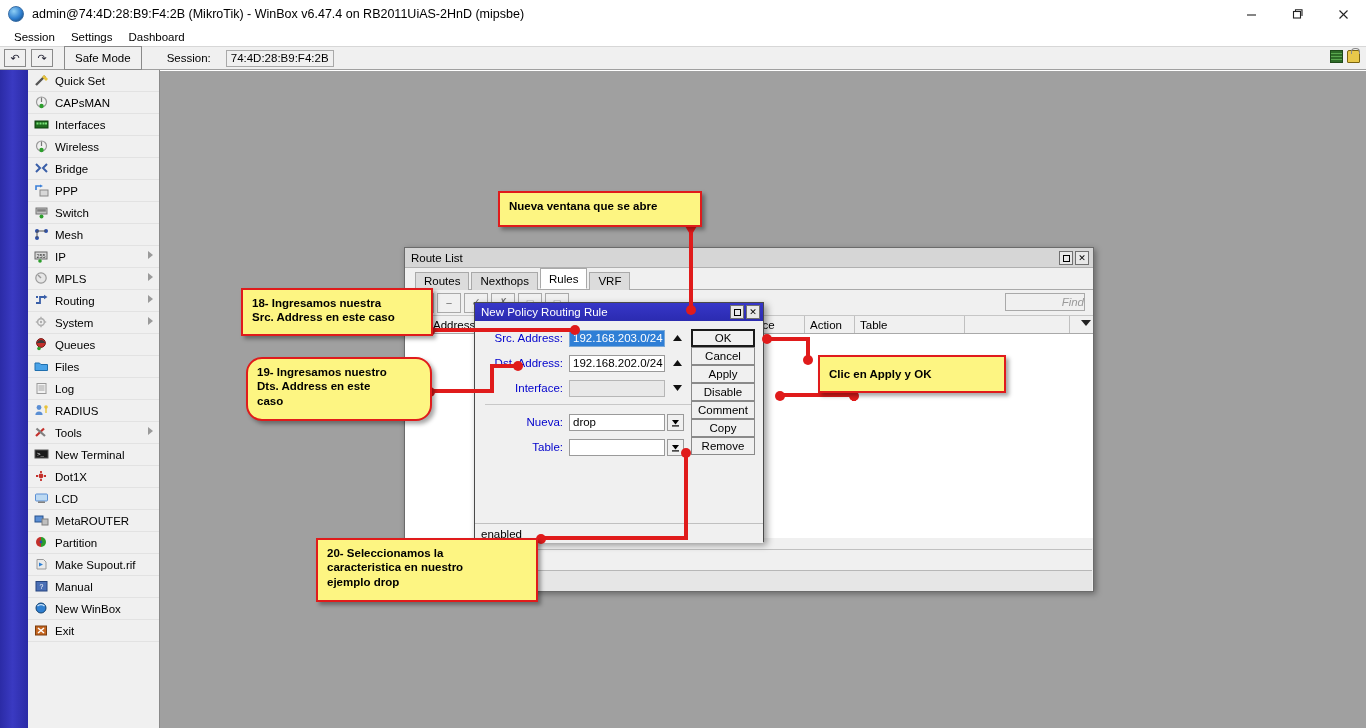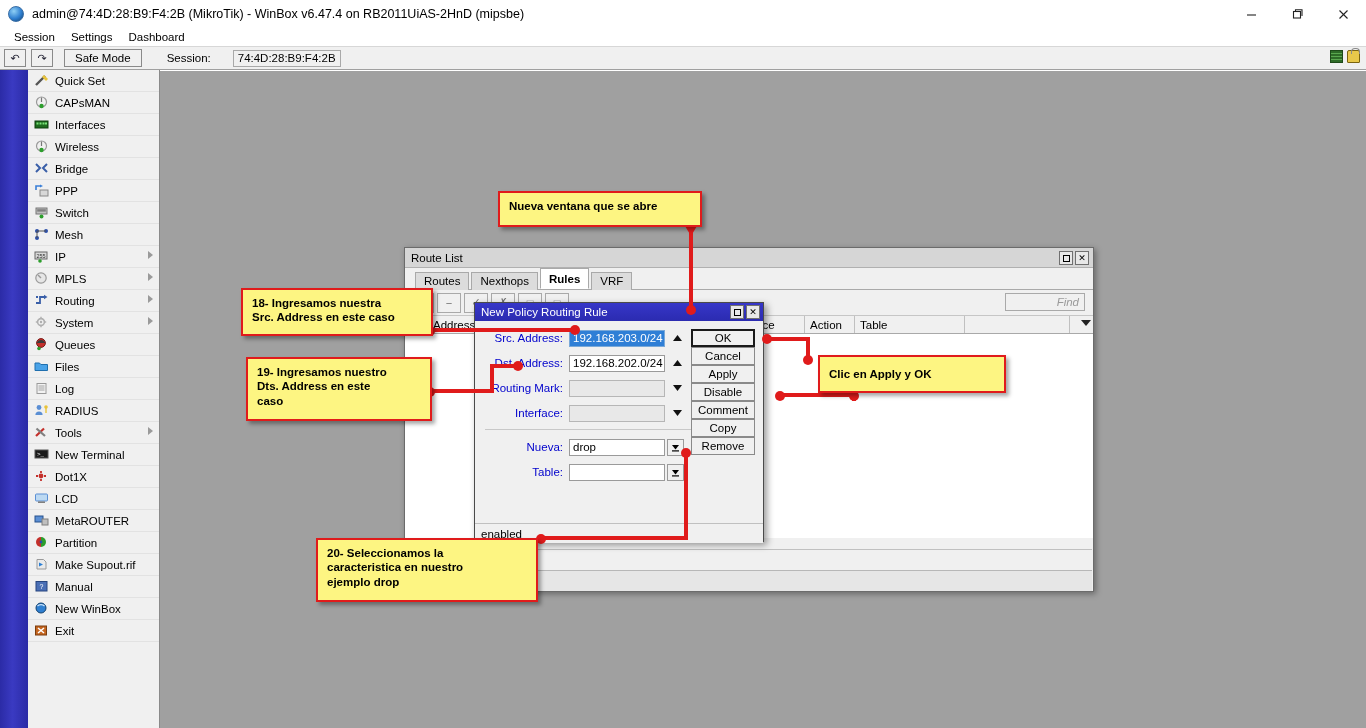--- a/index.html
+++ b/index.html
@@ -57,28 +57,28 @@
     display: flex; align-items: center; padding-left: 4px; gap: 5px;
   }
   .tb-btn {
     width: 22px; height: 18px;
     background: #f0f0f0;
     border: 1px solid #8a8a8a;
     display: flex; align-items: center; justify-content: center;
     font-size: 11px; color: #223; cursor: default;
   }
   .tb-safe {
-    height: 18px; padding: 0 10px;
+    height: 24px; padding: 0 10px;
     background: #f0f0f0; border: 1px solid #8a8a8a;
     display: flex; align-items: center; font-size: 11.5px; color: #000;
     margin-left: 6px; cursor: default;
   }
   .tb-sesslabel { font-size: 11.5px; color: #000; margin-left: 20px; }
   .tb-sessval {
-    height: 17px; padding: 0 4px; margin-left: 17px;
+    height: 17px; padding: 0 4px; margin-left: 10px;
     background: #f0f0f0; border: 1px solid #a9a9a9;
     display: flex; align-items: center; font-size: 11.5px; color: #000;
   }
   .tb-right {
     position: absolute; right: 6px; top: 3px;
     display: flex; gap: 4px; align-items: center;
   }
   .tb-ic1 { width: 13px; height: 13px; background:
      repeating-linear-gradient(#2e6b27 0 2px, #5aa84f 2px 3px); border:1px solid #1d4a19; }
   .tb-ic2 { width: 13px; height: 13px; background: #e8c84a; border:1px solid #7a6410;
@@ -157,42 +157,42 @@
     height: 22px; display: flex; align-items: flex-end;
     padding-left: 10px; background: #f0f0f0; gap: 2px;
     border-bottom: 1px solid #a9a9a9;
   }
   .rl-tab {
     padding: 2px 8px 3px; font-size: 11.5px; color: #000;
     background: #dcdcdc; border: 1px solid #a9a9a9; border-bottom: none;
     cursor: default; position: relative; top: 1px;
   }
   .rl-tab.active {
-    background: #ffffff; font-weight: bold; top: 0px; padding-top: 4px;
+    background: #ffffff; font-weight: normal; top: 0px; padding-top: 4px;
     border-bottom: 1px solid #ffffff; z-index: 2;
   }
 
   .rl-toolbar {
     height: 26px; display: flex; align-items: center; gap: 3px;
     padding-left: 5px; background: #f0f0f0;
     border-bottom: 1px solid #c6c6c6;
     position: relative;
   }
   .rtb {
     width: 24px; height: 20px; background: #f0f0f0;
     border: 1px solid #a9a9a9; display: flex;
     align-items: center; justify-content: center;
     font-size: 11px; color: #6f6f6f; cursor: default;
   }
   .rl-find {
     position: absolute; right: 8px; top: 3px;
     width: 80px; height: 18px;
     background: #f0f0f0; border: 1px solid #a9a9a9;
     display: flex; align-items: center; justify-content: flex-end;
-    padding-right: 5px; font-size: 11.5px; color: #9a9a9a; font-style: italic;
+    font-size: 11.5px; color: #9a9a9a; font-style: italic;
   }
 
   .rl-headers {
     height: 18px; display: flex; background: #f0f0f0;
     border-bottom: 1px solid #a9a9a9; position: relative;
   }
   .rl-hcell {
     font-size: 11.5px; color: #000; padding-left: 5px;
     display: flex; align-items: center;
     border-right: 1px solid #c0c0c0; overflow: hidden; white-space: nowrap;
@@ -692,29 +692,20 @@
               <polygon points="5.5,1 10,7 1,7" fill="#111"></polygon>
             </svg>
           </div>
         </div>
         <div class="frow">
           <div class="flabel">Dst. Address:</div>
           <div class="finput">192.168.202.0/24</div>
           <div class="fspin">
             <svg width="11" height="8" viewBox="0 0 11 8">
               <polygon points="5.5,1 10,7 1,7" fill="#111"></polygon>
-            </svg>
-          </div>
-        </div>
-        <div class="frow">
-          <div class="flabel">Routing Mark:</div>
-          <div class="finput disabled"></div>
-          <div class="fdrop">
-            <svg width="11" height="8" viewBox="0 0 11 8">
-              <polygon points="1,1 10,1 5.5,7" fill="#111"></polygon>
             </svg>
           </div>
         </div>
         <div class="frow">
           <div class="flabel">Interface:</div>
           <div class="finput disabled"></div>
           <div class="fdrop">
             <svg width="11" height="8" viewBox="0 0 11 8">
               <polygon points="1,1 10,1 5.5,7" fill="#111"></polygon>
             </svg>
@@ -792,21 +783,21 @@
 
 <div class="note" style="left:498px; top:191px; width:204px; height:36px; display:flex; ">
   <span>Nueva ventana que se abre</span>
 </div>
 
 <div class="note" style="left:241px; top:288px; width:192px; height:48px;">
   <div>18- Ingresamos nuestra</div>
   <div>Src. Address en este caso</div>
 </div>
 
-<div class="note" style="left:246px; top:357px; width:186px; height:64px;">
+<div class="note" style="left:246px; top:357px; width:186px; height:64px;border-radius:16px;">
   <div>19- Ingresamos nuestro</div>
   <div>Dts. Address en este</div>
   <div>caso</div>
 </div>
 
 <div class="note" style="left:316px; top:538px; width:222px; height:64px;">
   <div>20- Seleccionamos la</div>
   <div>caracteristica en nuestro</div>
   <div>ejemplo drop</div>
 </div>

